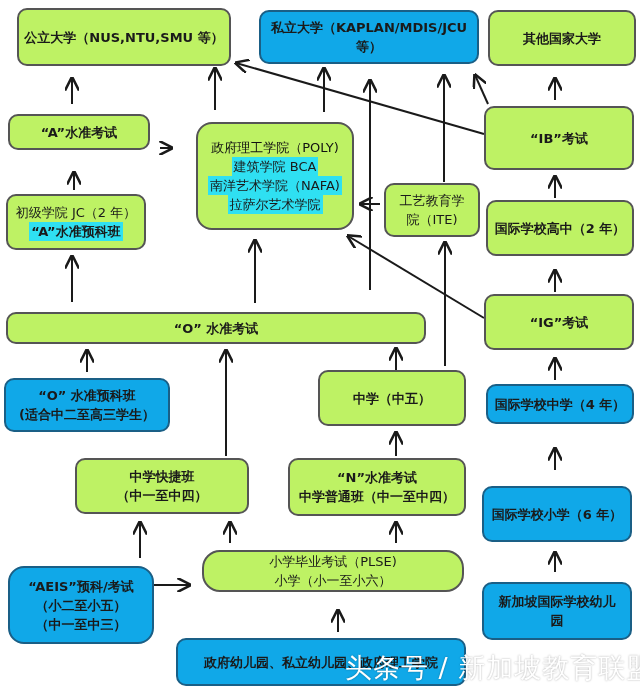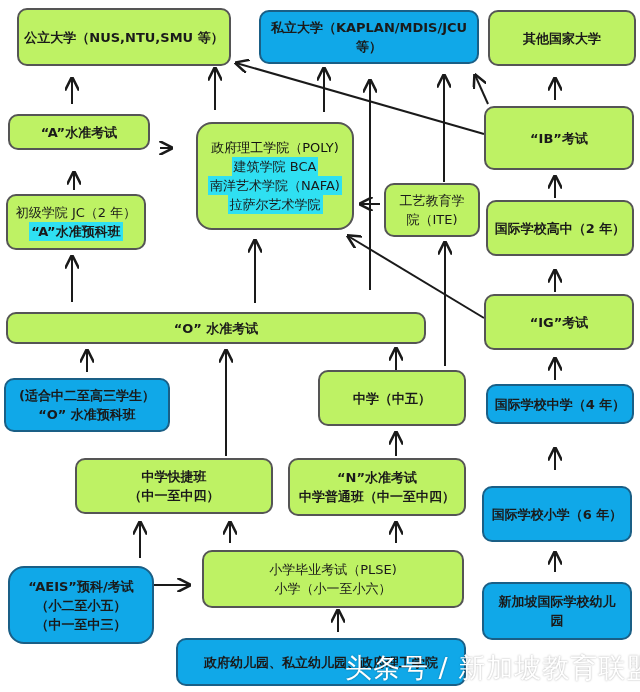--- a/index.html
+++ b/index.html
@@ -125,48 +125,48 @@
 </div>
 
 <div class="box" style="left:6px;top:312px;width:420px;height:32px;">
   <span>“O” 水准考试</span>
 </div>
 <div class="box" style="left:484px;top:294px;width:150px;height:56px;">
   <span>“IG”考试</span>
 </div>
 
 <div class="box blue" style="left:4px;top:378px;width:166px;height:54px;">
+  <span>“O” 水准预科班</span>
   <span>(适合中二至高三学生）</span>
-  <span>“O” 水准预科班</span>
 </div>
 <div class="box" style="left:318px;top:370px;width:148px;height:56px;">
   <span>中学（中五）</span>
 </div>
 <div class="box blue" style="left:486px;top:384px;width:148px;height:40px;">
   <span>国际学校中学（4 年）</span>
 </div>
 
-<div class="box" style="left:75px;top:458px;width:198px;height:56px;">
+<div class="box" style="left:75px;top:458px;width:174px;height:56px;">
   <span>中学快捷班</span>
   <span>（中一至中四）</span>
 </div>
 <div class="box" style="left:288px;top:458px;width:178px;height:58px;">
   <span>“N”水准考试</span>
   <span>中学普通班（中一至中四）</span>
 </div>
 <div class="box blue" style="left:482px;top:486px;width:150px;height:56px;">
   <span>国际学校小学（6 年）</span>
 </div>
 
 <div class="box blue round" style="left:8px;top:566px;width:146px;height:78px;">
   <span>“AEIS”预科/考试</span>
   <span>（小二至小五）</span>
   <span>（中一至中三）</span>
 </div>
-<div class="box" style="left:202px;top:550px;width:262px;height:58px;">
+<div class="box" style="left:202px;top:550px;width:262px;height:42px;border-radius:18px;">
   <span style="font-weight:normal;">小学毕业考试（PLSE)</span>
   <span style="font-weight:normal;">小学（小一至小六）</span>
 </div>
 <div class="box blue" style="left:482px;top:582px;width:150px;height:58px;">
   <span>新加坡国际学校幼儿</span>
   <span>园</span>
 </div>
 
 <div class="box blue" style="left:176px;top:638px;width:290px;height:48px;">
   <span>政府幼儿园、私立幼儿园、政府理工学院</span>

